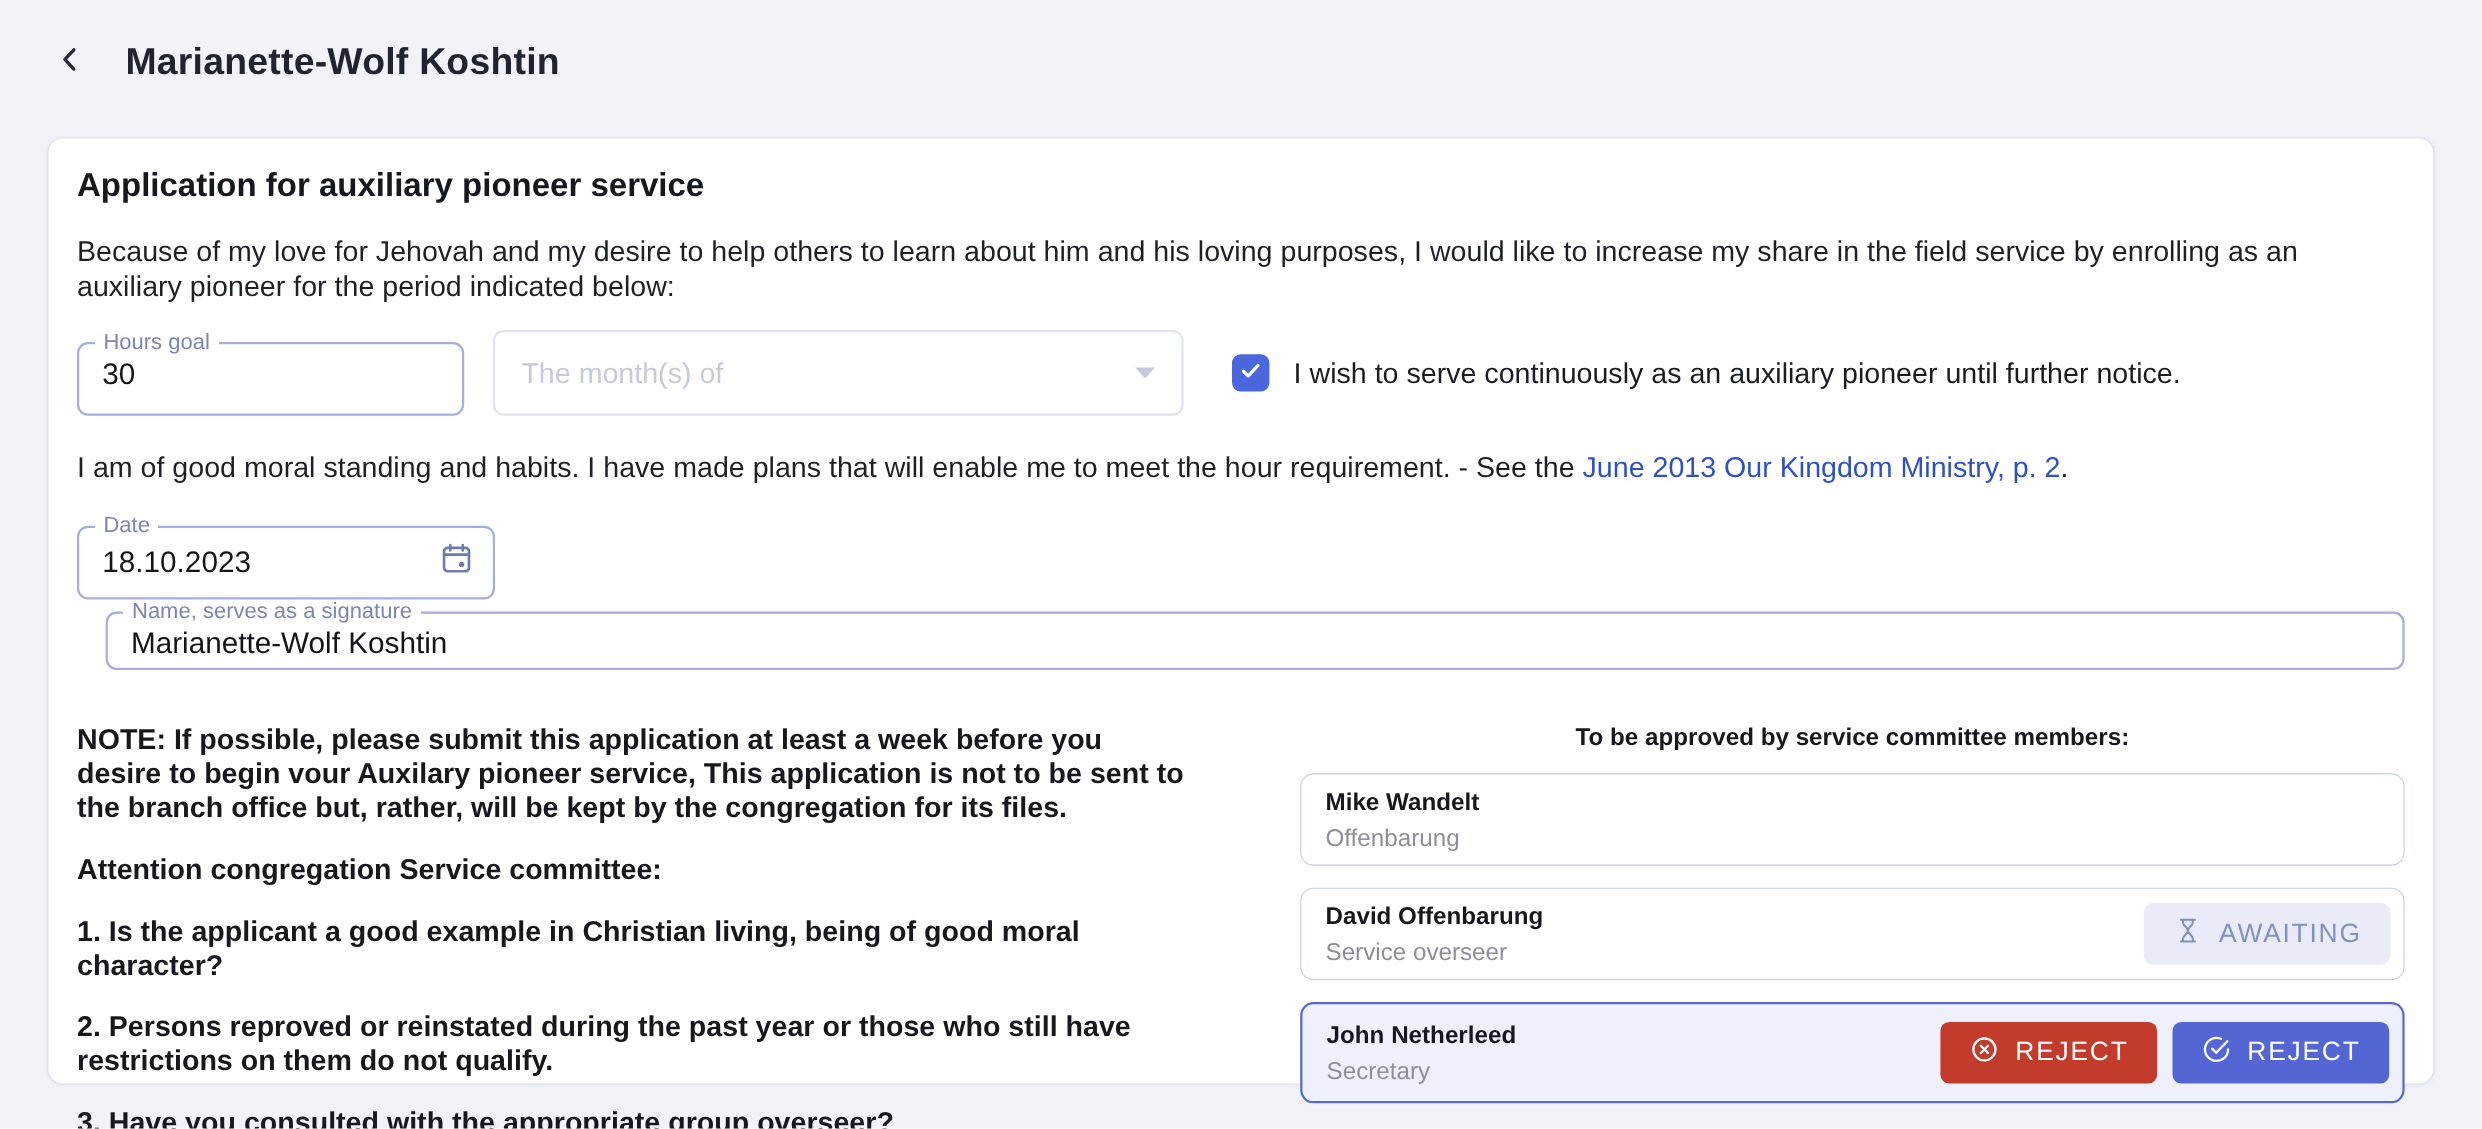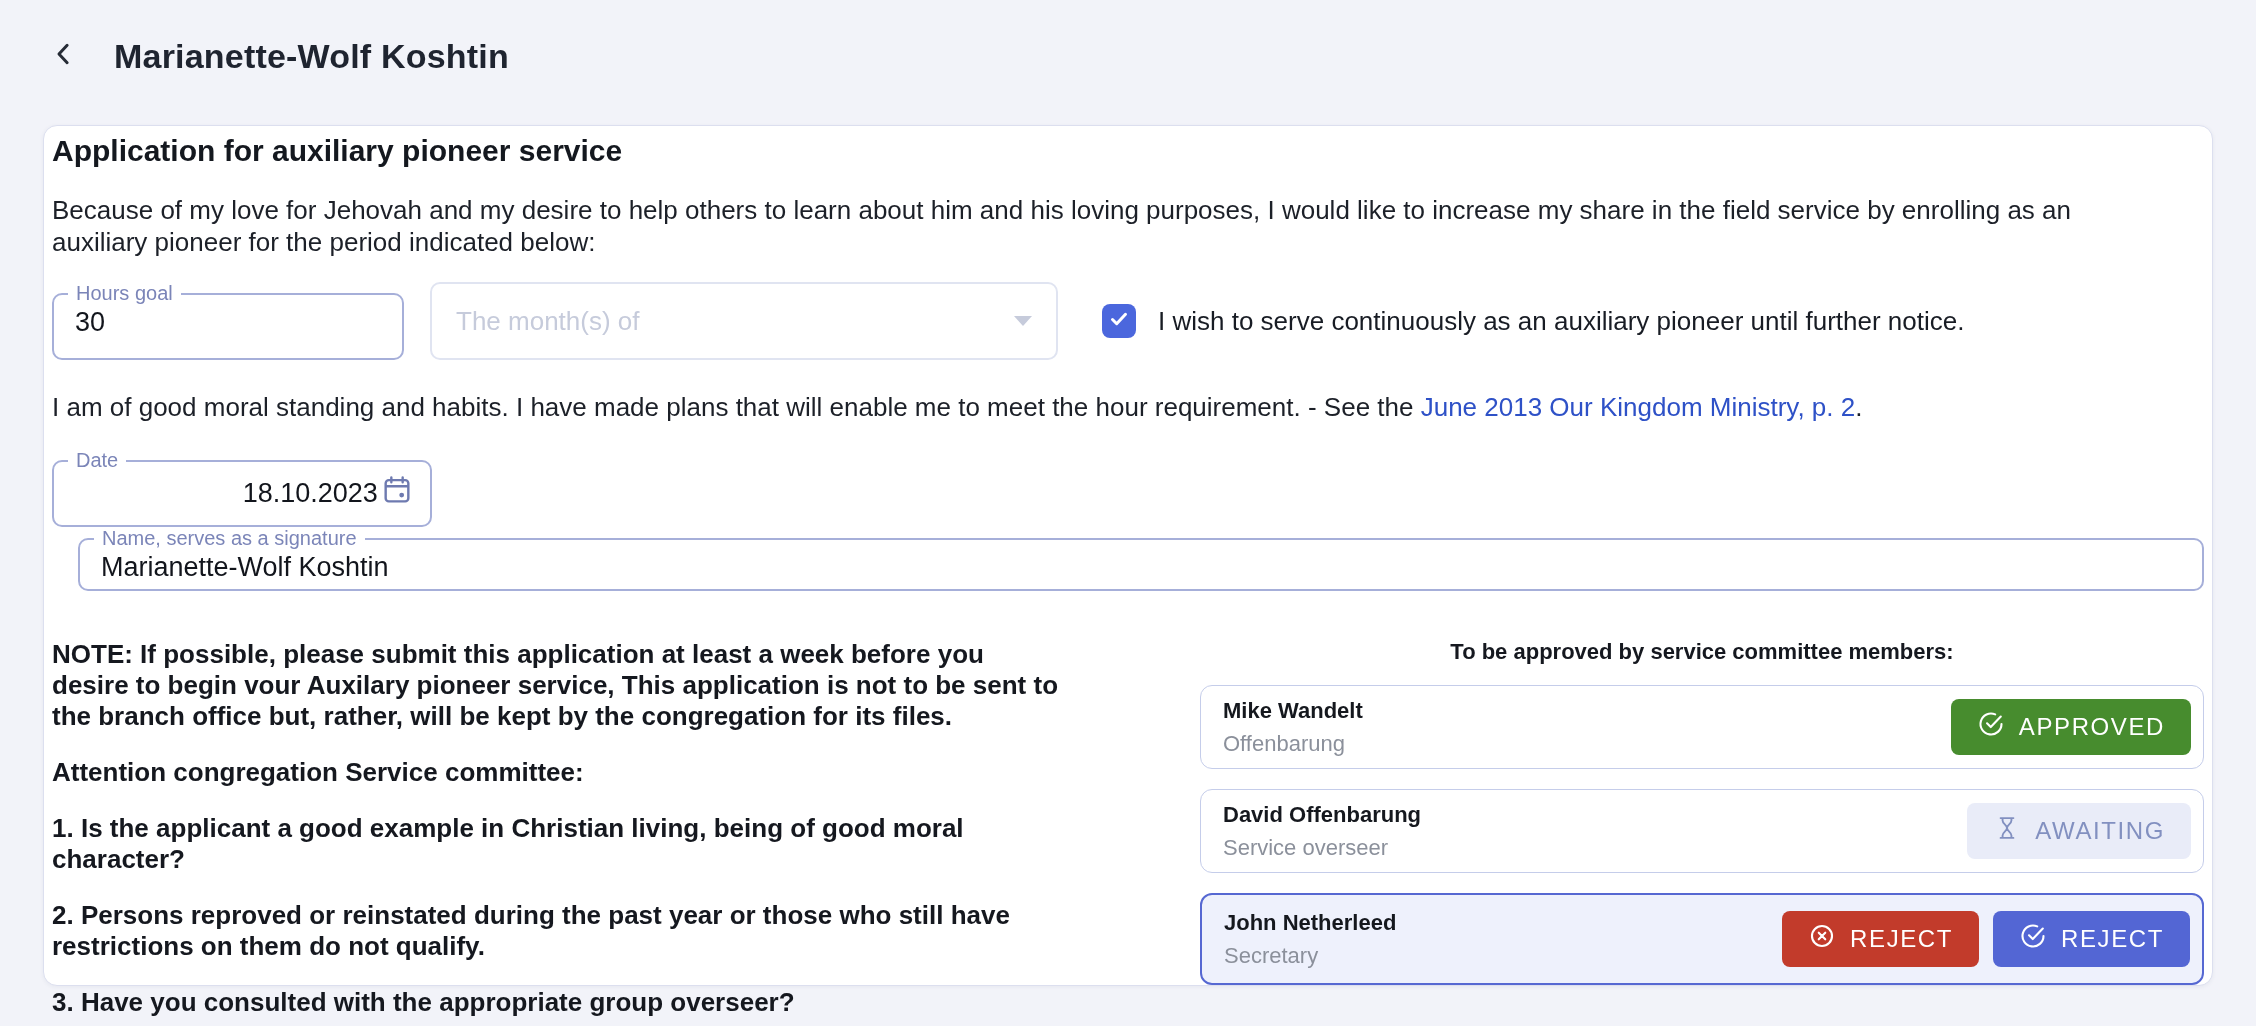--- a/index.html
+++ b/index.html
@@ -17,21 +17,21 @@
   .back-btn svg { width: 30px; height: 30px; }
   .app-title { font-size: 34px; font-weight: 700; margin-left: 30px; letter-spacing: .2px; color: #1f2430; }
 
   
   .card {
     position: absolute; left: 43px; right: 43px; top: 125px; height: 861px;
     background: var(--card_bg, #fff);
     border: 1px solid var(--card_border, #dcdfef);
     border-radius: 14px;
     box-shadow: 0 1px 4px rgba(40,50,90,.06);
-    padding: 8px;
+    padding: 26px;
   }
   .card h1 { font-size: 30px; font-weight: 700; color: #14181f; }
   .intro { margin-top: 26px; font-size: 26px; line-height: 32px; color: #1c2028; max-width: 2110px; }
 
   
   .fields-row { display: flex; align-items: center; margin-top: 24px; }
   fieldset.field {
     height: 78px; border-radius: 10px; background: #fff;
     border: 2px solid var(--field_border, #a6afd9);
     padding: 0 0 6px 0;
@@ -67,21 +67,21 @@
   .check-group label { font-size: 26px; margin-left: 22px; color: #181c24; cursor: pointer; }
 
   
   .moral { margin-top: 32px; font-size: 26px; color: #1c2028; }
   .moral a { color: var(--link_blue, #2e51c7); text-decoration: none; cursor: pointer; }
 
   
   .fields-row2 { display: flex; margin-top: 26px; flex-direction: column; }
   .date-field { width: 380px; }
   .date-inner { display: flex; align-items: center; }
-  .date-inner input { width: 270px; text-align: right; }
+  .date-inner input { width: 270px; }
   .cal-btn { margin-left: auto; margin-right: 14px; width: 40px; height: 40px; display: flex; align-items: center; justify-content: center; color: #6e7ab0; cursor: pointer; }
   .cal-btn svg { width: 34px; height: 34px; }
   .name-field { flex: 1; margin-left: 26px; }
   .name-field input { width: 96%; }
 
   
   .bottom { display: flex; justify-content: space-between; margin-top: 48px; }
   .left-col { width: 1010px; font-weight: 700; font-size: 26px; line-height: 31px; color: #15181f; }
   .left-col p { margin-bottom: 25px; }
   .left-col p:last-child { margin-bottom: 0; }
@@ -194,29 +194,20 @@
     </div>
 
     <div class="right-col">
       <h2>To be approved by service committee members:</h2>
 
       <div class="member-row">
         <div>
           <div class="m-name">Mike Wandelt</div>
           <div class="m-role">Offenbarung</div>
         </div>
-        <button class="status-btn approved">
-          <span>
-            <svg viewBox="0 0 24 24" fill="none" stroke="#ffffff" stroke-width="1.8" width="28" height="28">
-              <path d="M21 12a9 9 0 1 1-5.4-8.25" stroke-linecap="round"></path>
-              <path d="M8.6 11.4l3.2 3.2 8.6-9" stroke-linecap="round" stroke-linejoin="round"></path>
-            </svg>
-          </span>
-          <span>APPROVED</span>
-        </button>
       </div>
 
       <div class="member-row">
         <div>
           <div class="m-name">David Offenbarung</div>
           <div class="m-role">Service overseer</div>
         </div>
         <div class="chip awaiting">
           <span>
             <svg viewBox="0 0 24 24" fill="none" stroke="currentColor" stroke-width="1.6" width="28" height="28">

